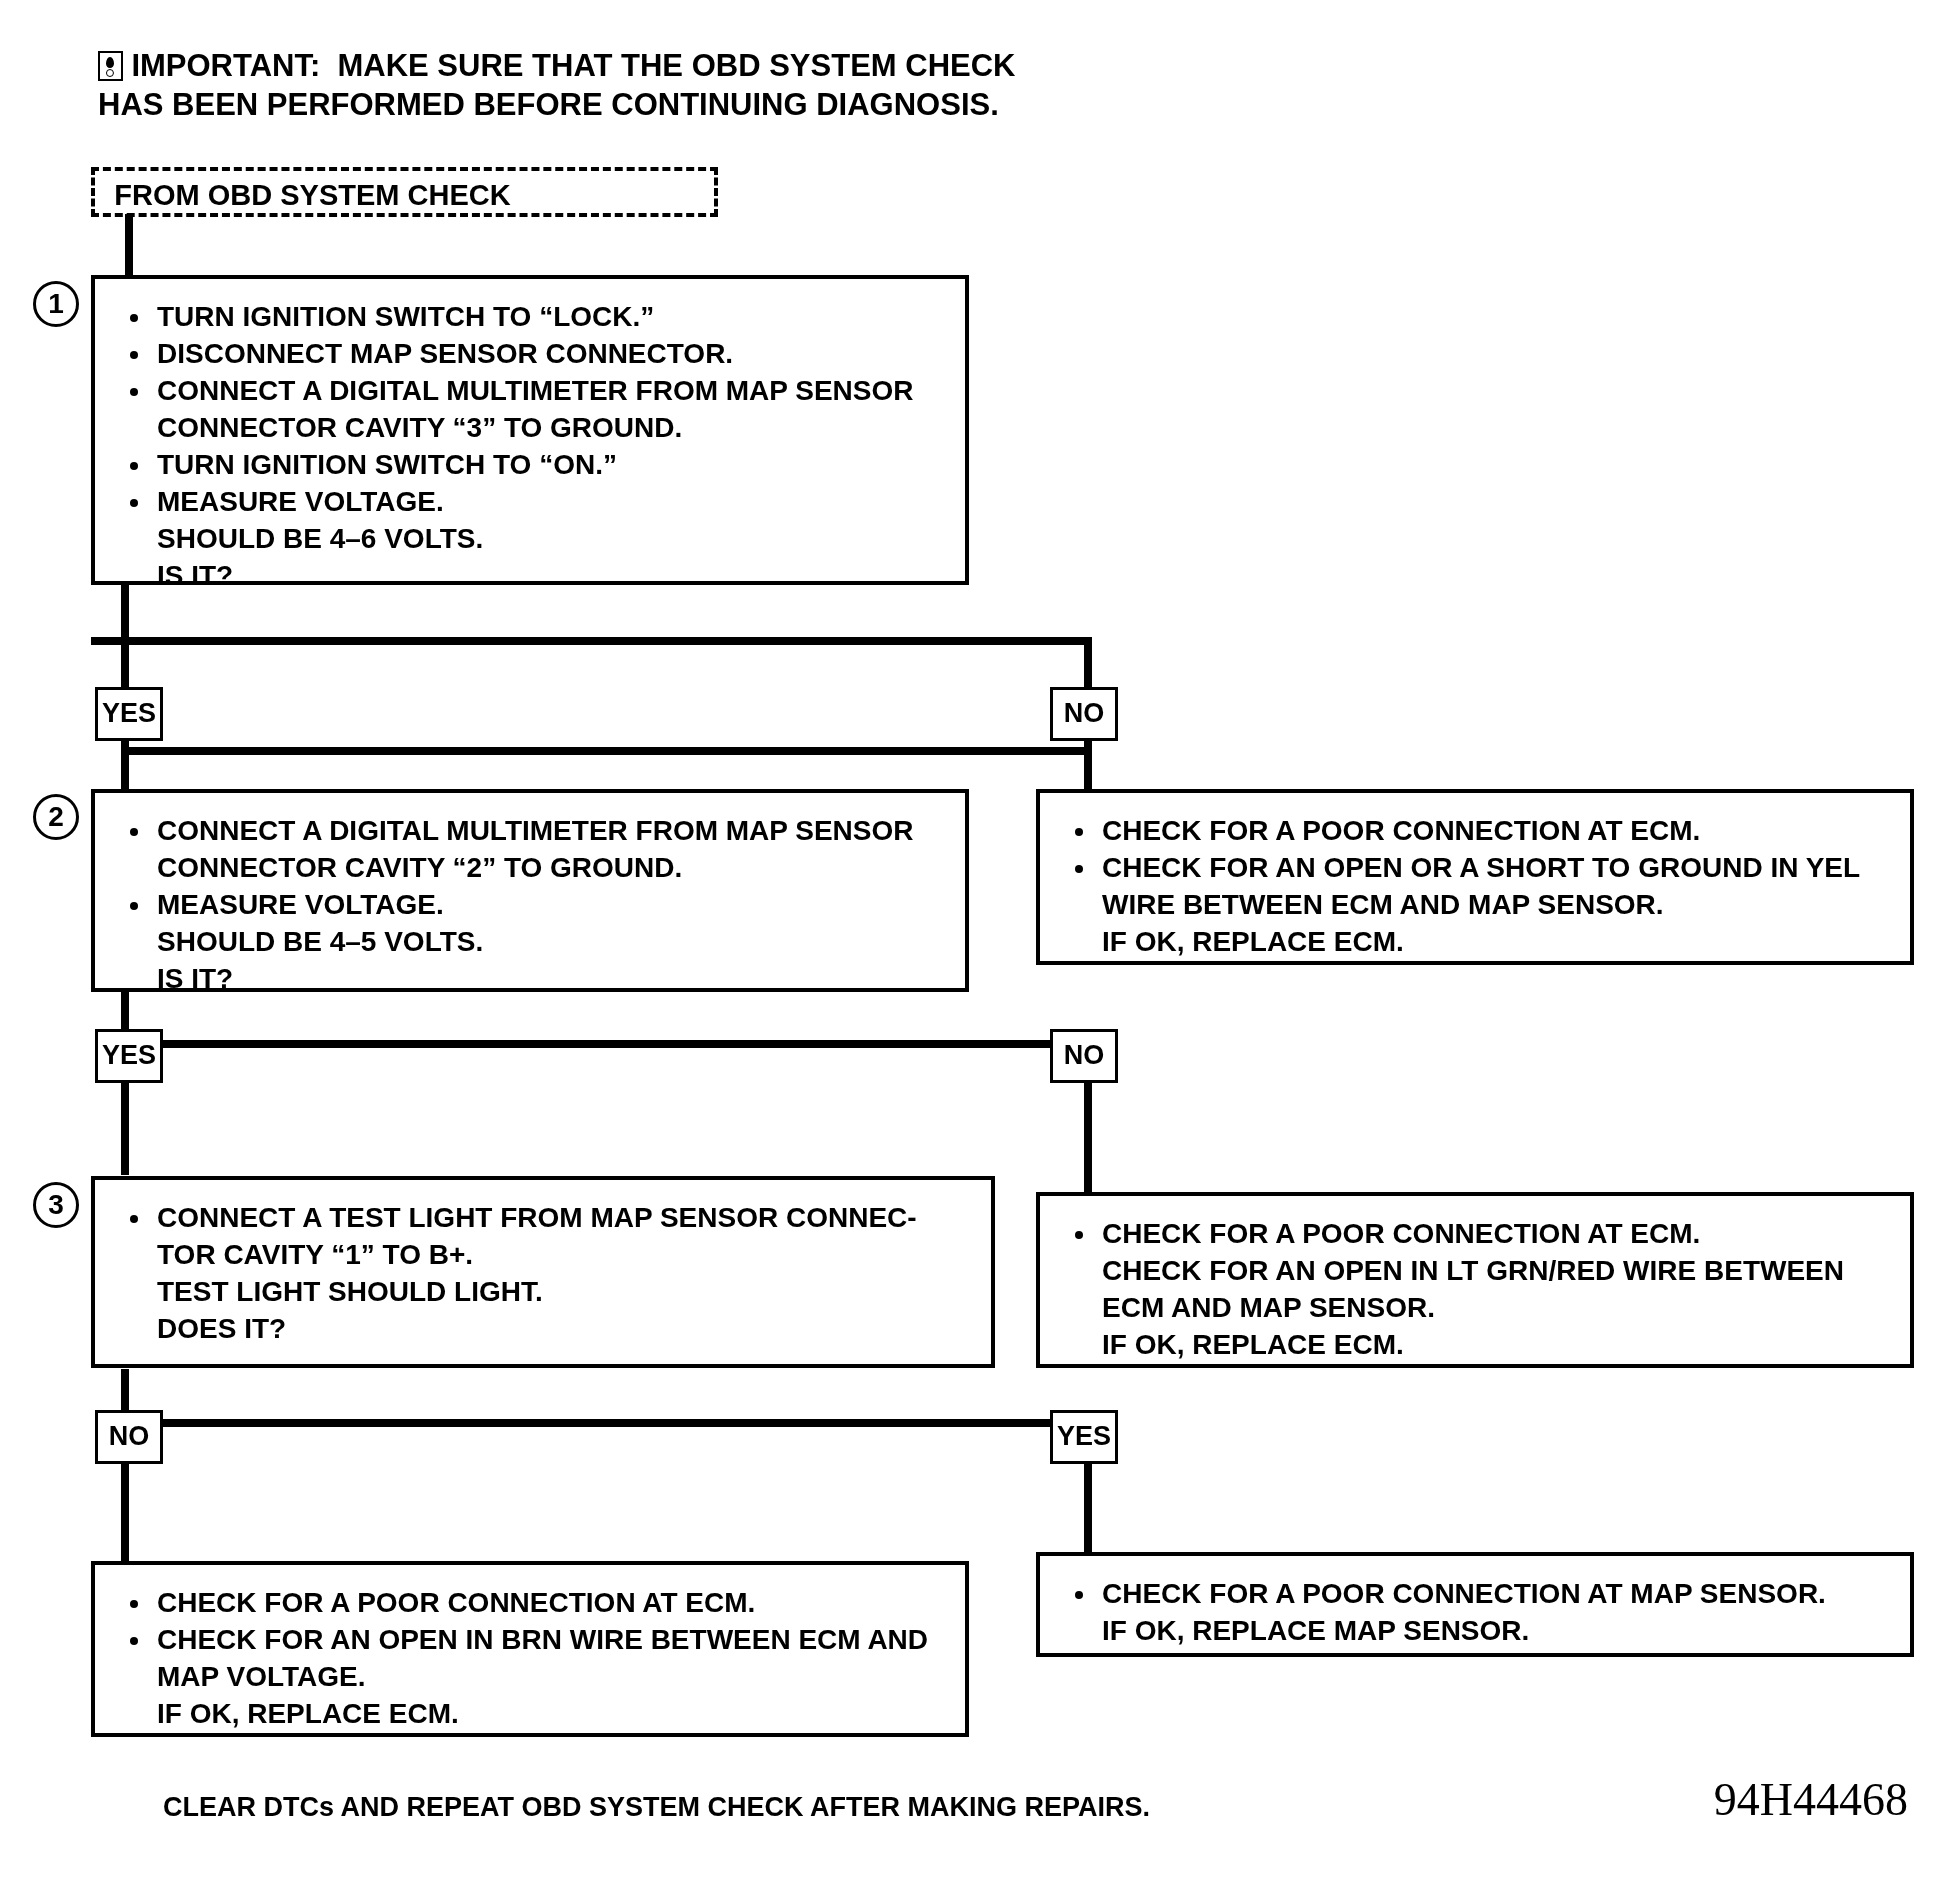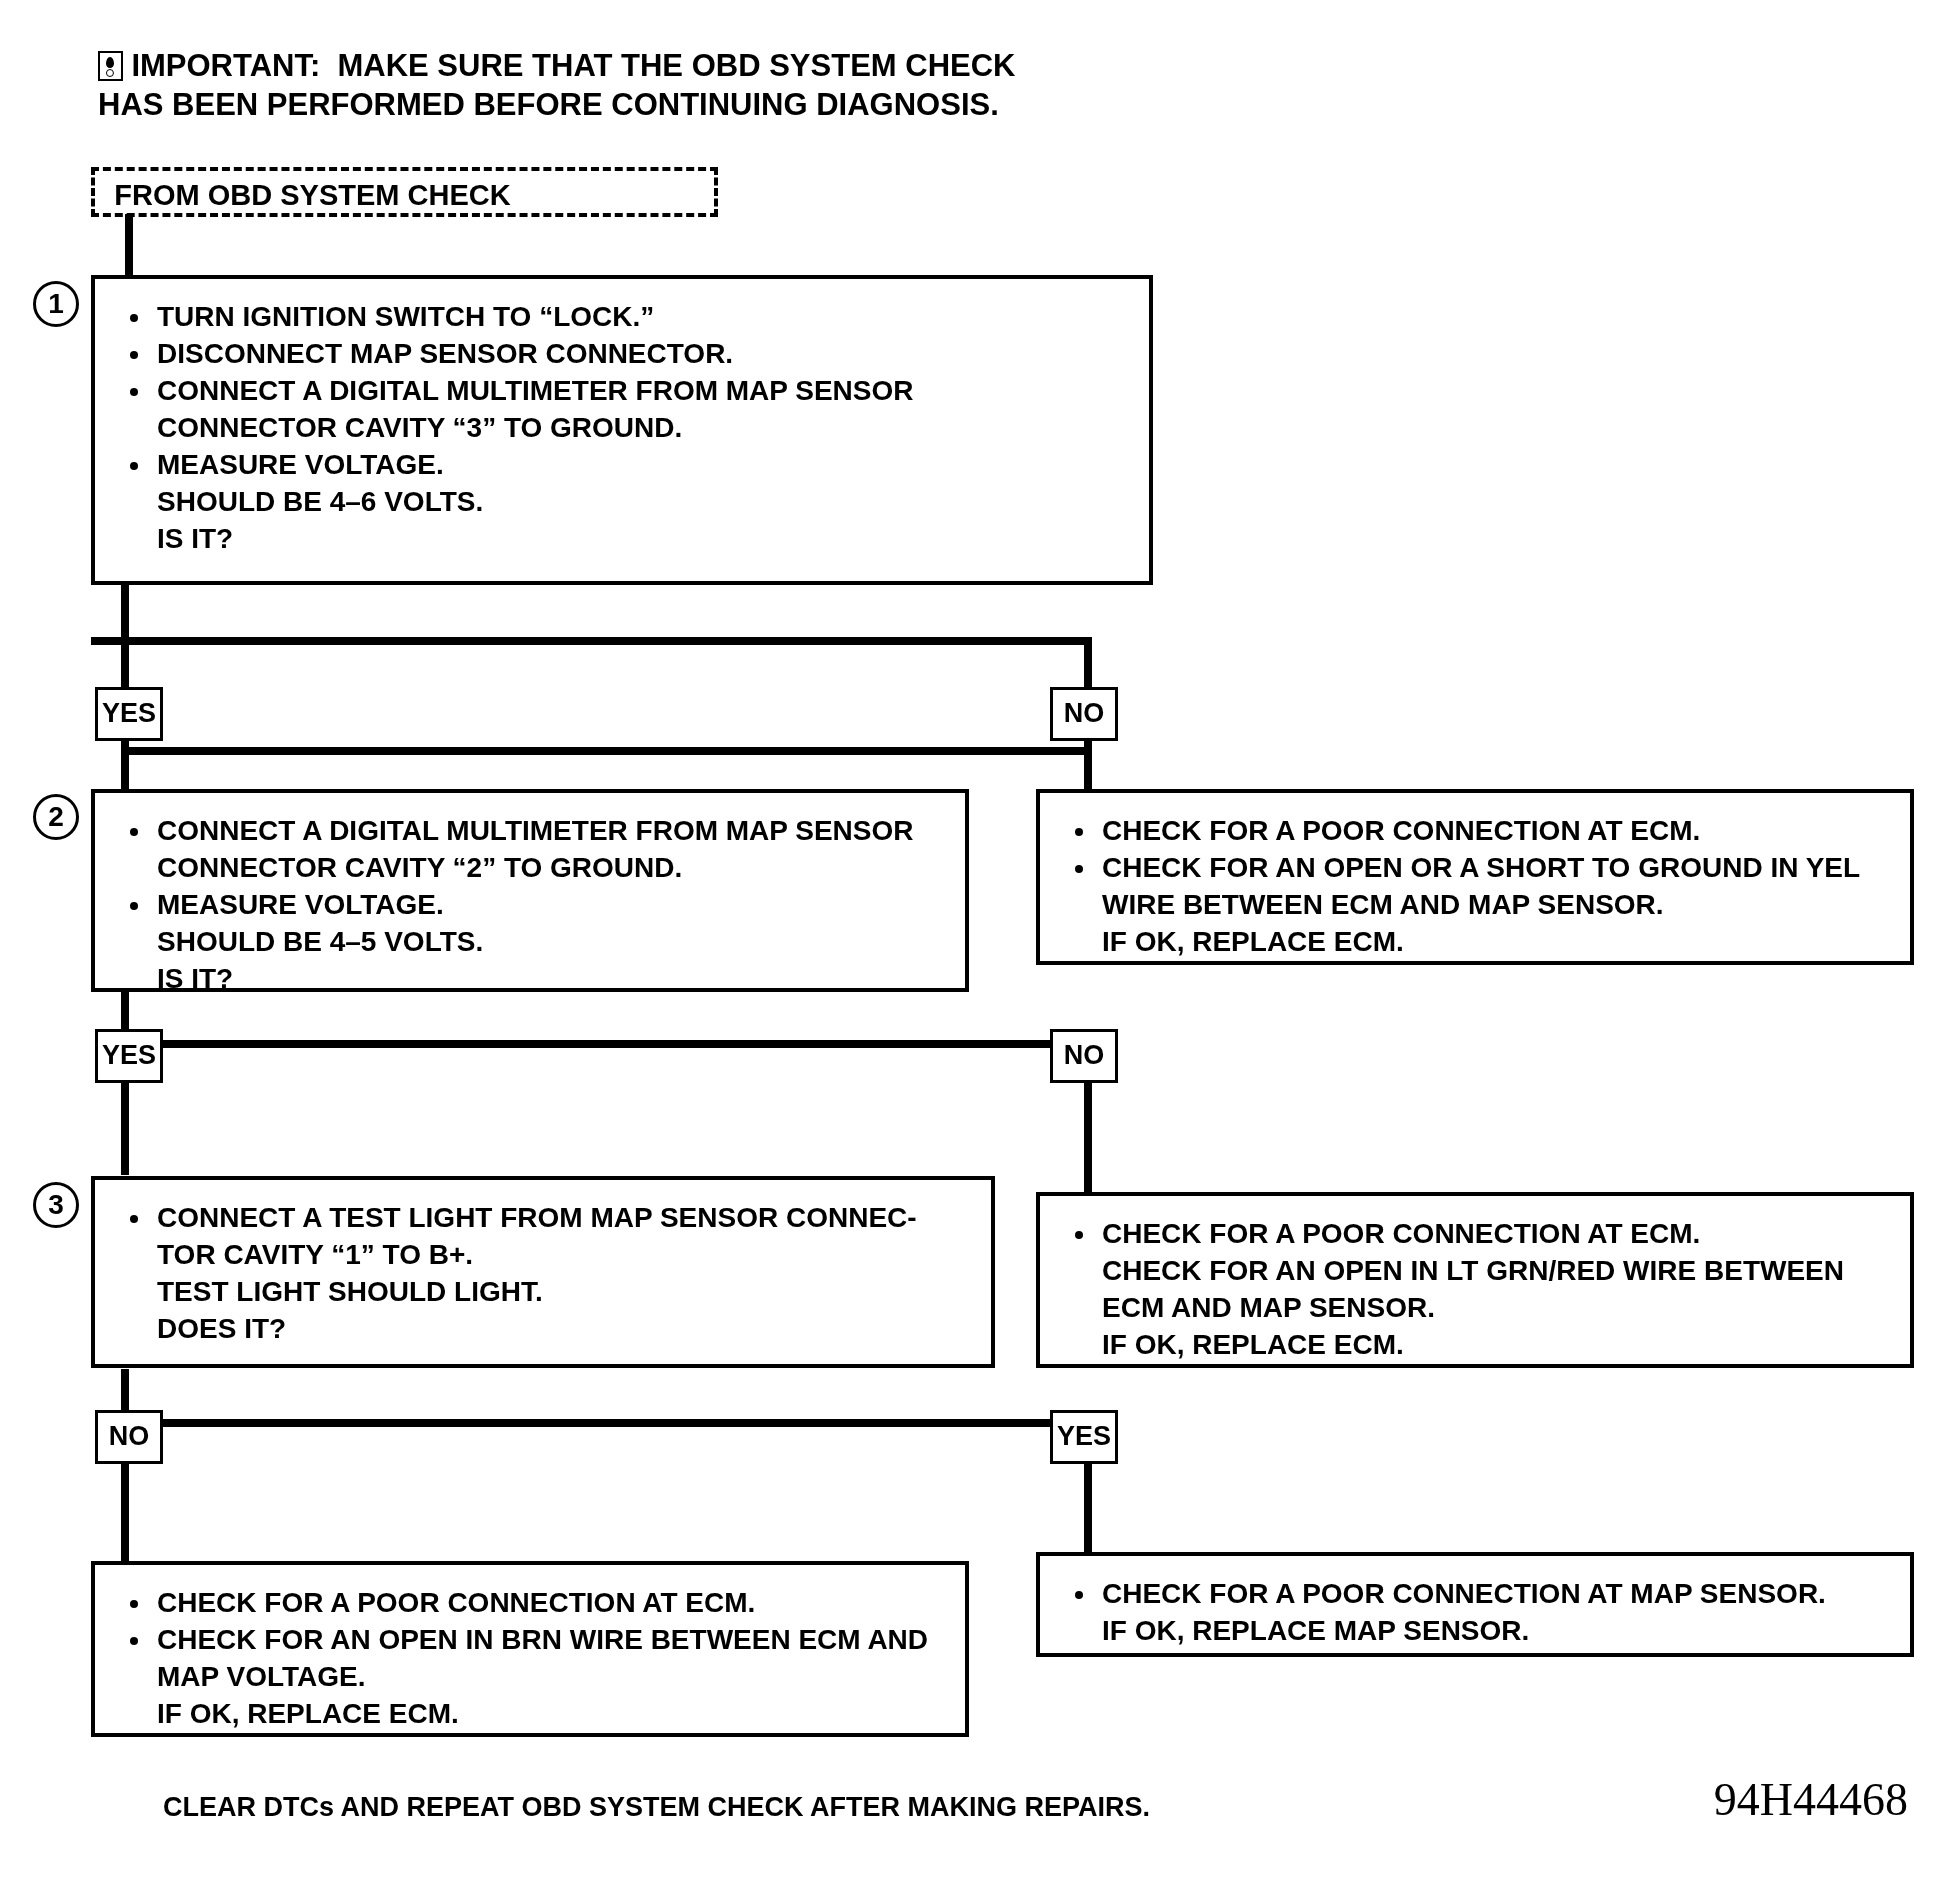--- a/index.html
+++ b/index.html
@@ -198,27 +198,28 @@
     <div class="imp-line">HAS BEEN PERFORMED BEFORE CONTINUING DIAGNOSIS.</div>
   </div>
 
   <div id="entry-box">
     <span class="entry-label">FROM OBD SYSTEM CHECK</span>
   </div>
 
   <div class="vline" style="left:125px; top:214px; height:63px;"></div>
 
   <div class="stepnum" style="left:33px; top:281px;">1</div>
-  <div class="pbox" style="left:91px; top:275px; width:1062px; height:310px;">
+  <div class="pbox" style="left:91px; top:275px; width:878px; height:310px;">
     <div class="pbox-inner">
       <ul>
         <li class="bulleted">TURN IGNITION SWITCH TO “LOCK.”</li>
         <li class="bulleted">DISCONNECT MAP SENSOR CONNECTOR.</li>
         <li class="bulleted">CONNECT A DIGITAL MULTIMETER FROM MAP SENSOR
 CONNECTOR CAVITY “3” TO GROUND.</li>
+        <li class="bulleted">TURN IGNITION SWITCH TO “ON.”</li>
         <li class="bulleted">MEASURE VOLTAGE.
 SHOULD BE 4–6 VOLTS.
 IS IT?</li>
       </ul>
     </div>
   </div>
 
   <div class="vline" style="left:121px; top:585px; height:107px;"></div>
   <div class="hline" style="left:121px; top:747px; width:971px;"></div>
   <div class="vline" style="left:121px; top:747px; height:32px;"></div>

